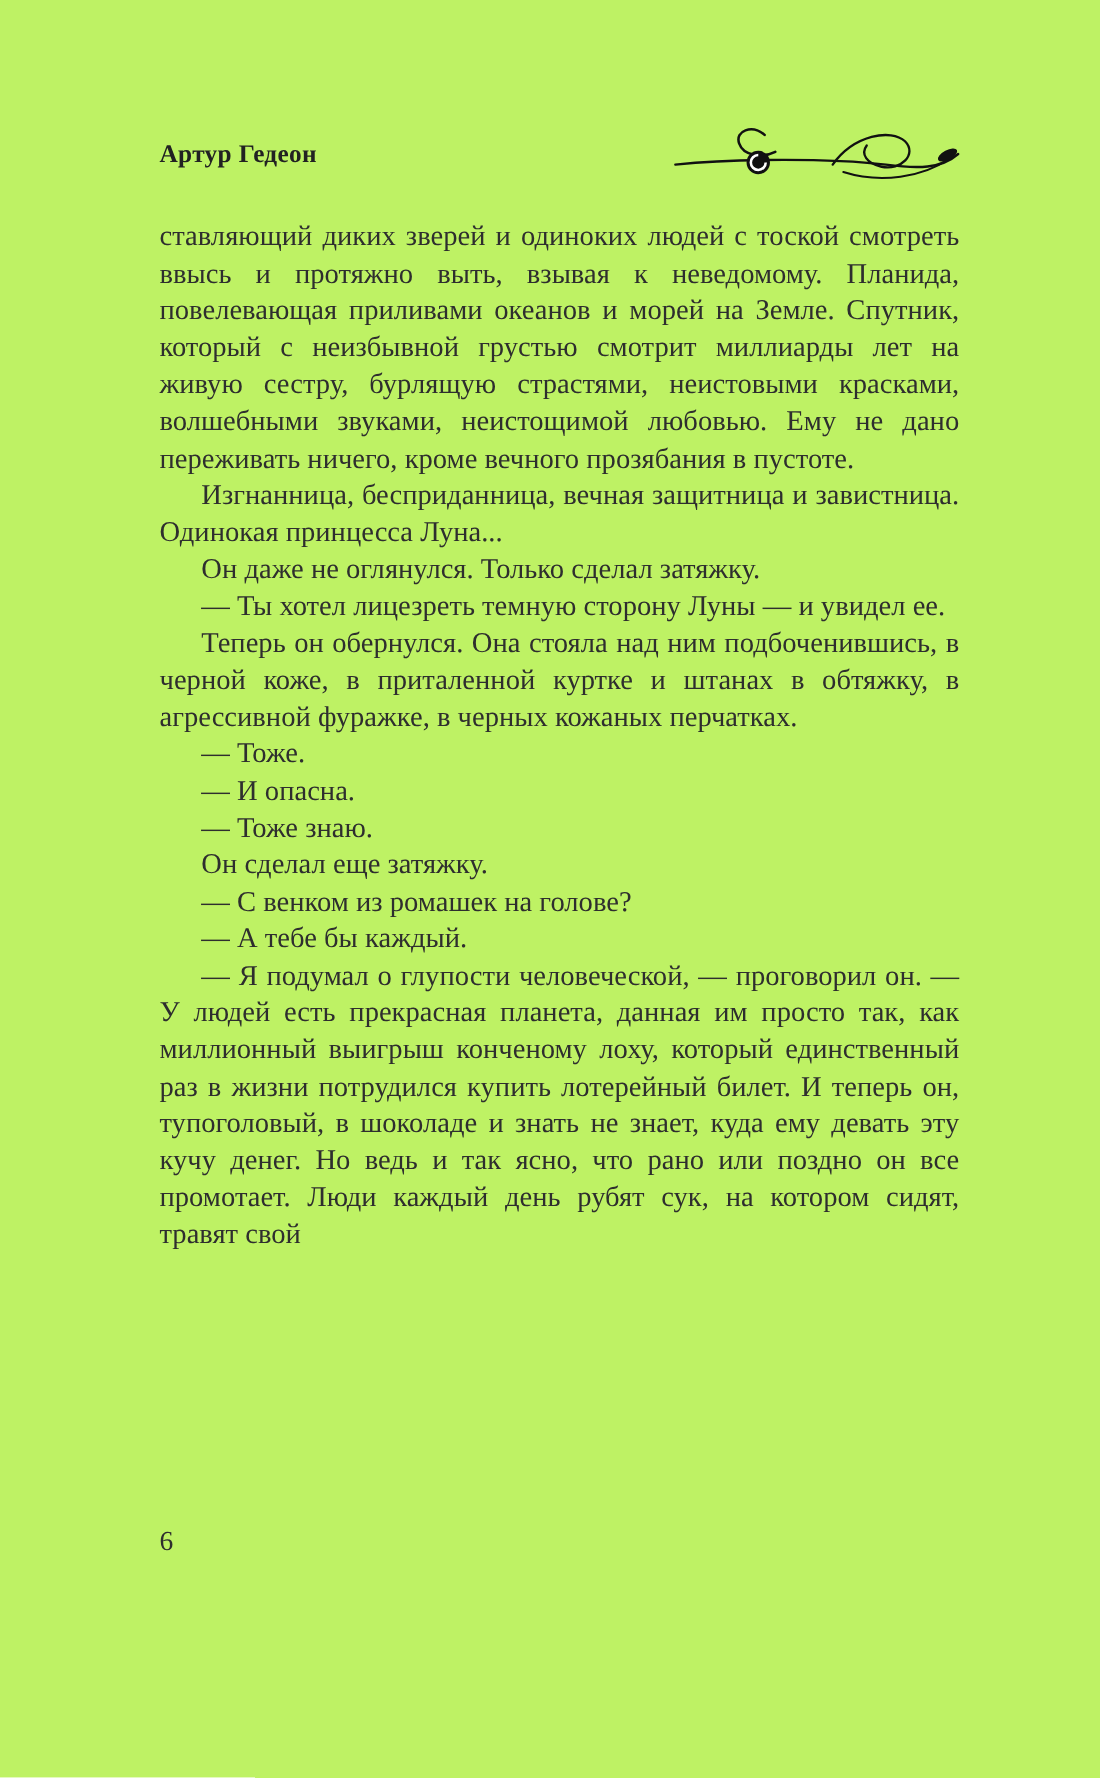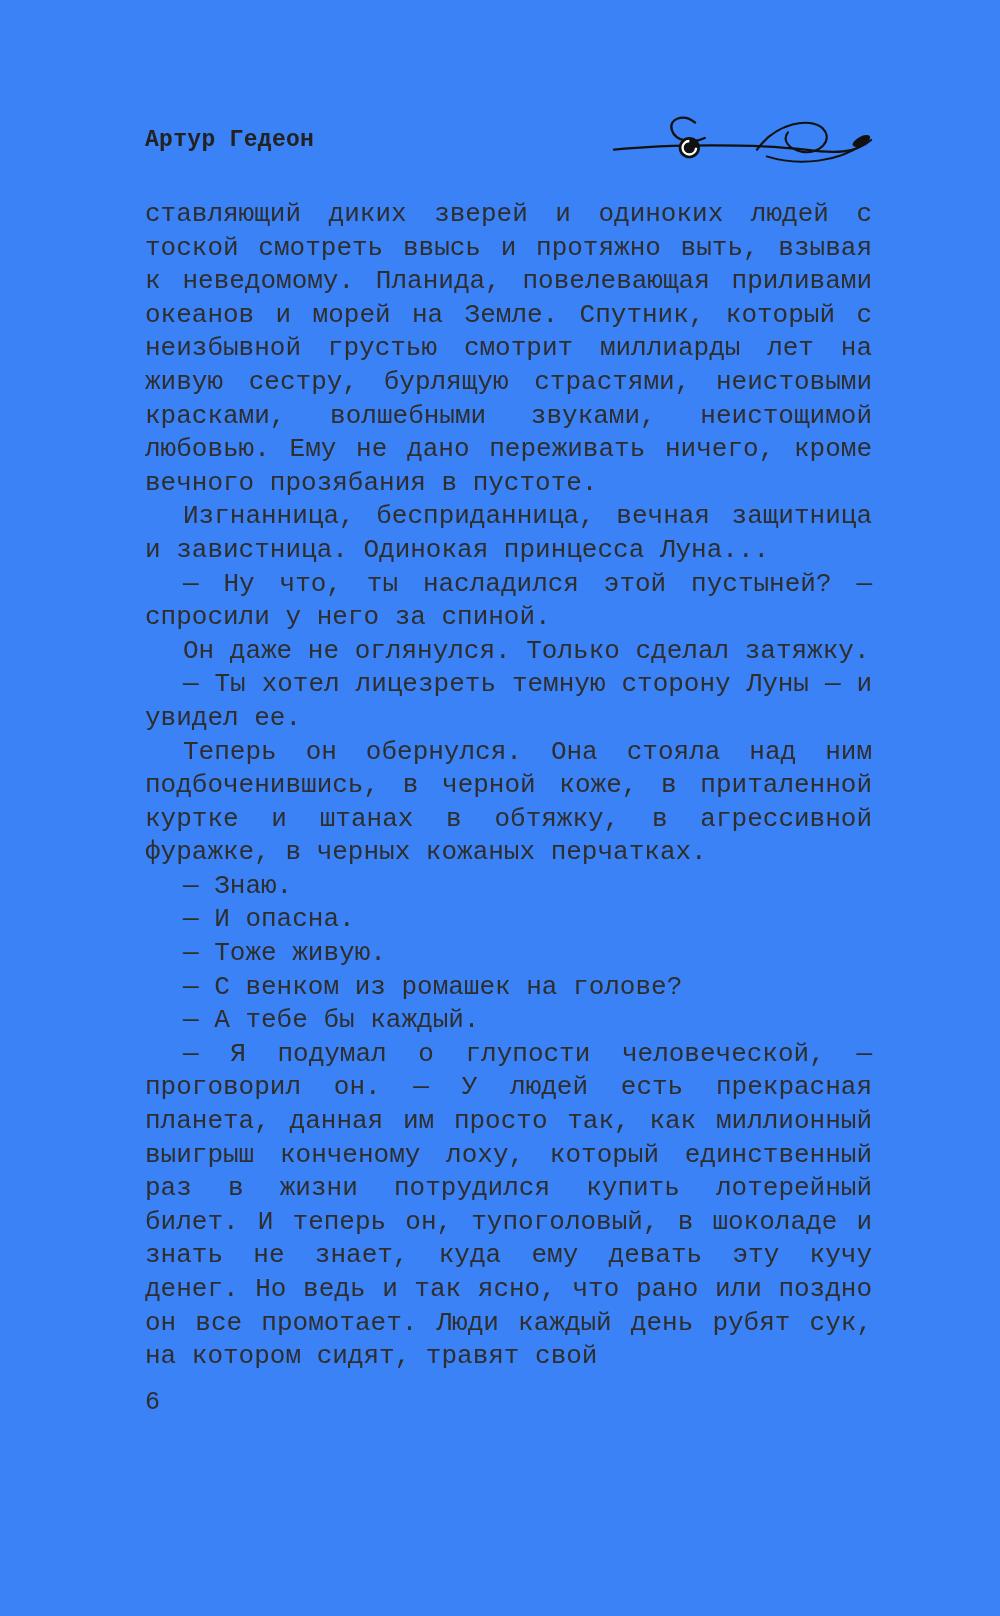--- a/index.html
+++ b/index.html
@@ -4,23 +4,23 @@
 <style>
   html, body {
     margin: 0;
     padding: 0;
     background: #ffffff;
   }
   .page {
     position: relative;
     width: 1000px;
     height: 1616px;
-    background: #3b82f6;
+    background: #bef264;
     color: #2e2e2e;
-    font-family: Liberation Mono, monospace;
+    font-family: Liberation Serif, serif;
     box-sizing: border-box;
     overflow: hidden;
   }
   .page-header {
     position: absolute;
     top: 110px;
     left: 145px;
     right: 125px;
     height: 60px;
     display: flex;
@@ -80,27 +80,27 @@
       <path d="M80 31 a7 7 0 1 0 7 7" stroke="#ffffff" stroke-width="2.4" fill="none"></path>
       <path d="M150 40 C 170 12, 205 6, 218 18 C 230 30, 214 46, 196 42 C 182 39, 176 30, 182 22" stroke="#111111" stroke-width="2.2" fill="none" stroke-linecap="round"></path>
       <path d="M160 47 C 195 58, 235 52, 260 34" stroke="#111111" stroke-width="2" fill="none" stroke-linecap="round"></path>
       <ellipse cx="258" cy="31" rx="10" ry="4.5" transform="rotate(-28 258 31)" fill="#111111"></ellipse>
     </svg>
   </header>
 
   <main class="text-block">
     <p class="continuation">ставляющий диких зверей и одиноких людей с тоской смотреть ввысь и протяжно выть, взывая к неведомому. Планида, повелевающая приливами океанов и морей на Земле. Спутник, который с неизбывной грустью смотрит миллиарды лет на живую сестру, бурлящую страстями, неистовыми красками, волшебными звуками, неистощимой любовью. Ему не дано переживать ничего, кроме вечного прозябания в пустоте.</p>
     <p>Изгнанница, бесприданница, вечная защитница и завистница. Одинокая принцесса Луна...</p>
-    <p>— Ну что, ты насладился этой пустыней? — спросили у него за спиной.</p>
     <p>Он даже не оглянулся. Только сделал затяжку.</p>
     <p>— Ты хотел лицезреть темную сторону Луны — и увидел ее.</p>
     <p>Теперь он обернулся. Она стояла над ним подбоченившись, в черной коже, в приталенной куртке и штанах в обтяжку, в агрессивной фуражке, в черных кожаных перчатках.</p>
-    <p>— Знаю.</p>
+    <p>— Тоже.</p>
     <p>— И опасна.</p>
-    <p>— Тоже живую.</p>
+    <p>— Тоже знаю.</p>
+    <p>Он сделал еще затяжку.</p>
     <p>— С венком из ромашек на голове?</p>
     <p>— А тебе бы каждый.</p>
     <p>— Я подумал о глупости человеческой, — проговорил он. — У людей есть прекрасная планета, данная им просто так, как миллионный выигрыш конченому лоху, который единственный раз в жизни потрудился купить лотерейный билет. И теперь он, тупоголовый, в шоколаде и знать не знает, куда ему девать эту кучу денег. Но ведь и так ясно, что рано или поздно он все промотает. Люди каждый день рубят сук, на котором сидят, травят свой</p>
   </main>
 
   <footer class="page-footer">
     <span class="page-number">6</span>
   </footer>
 
 </div>

